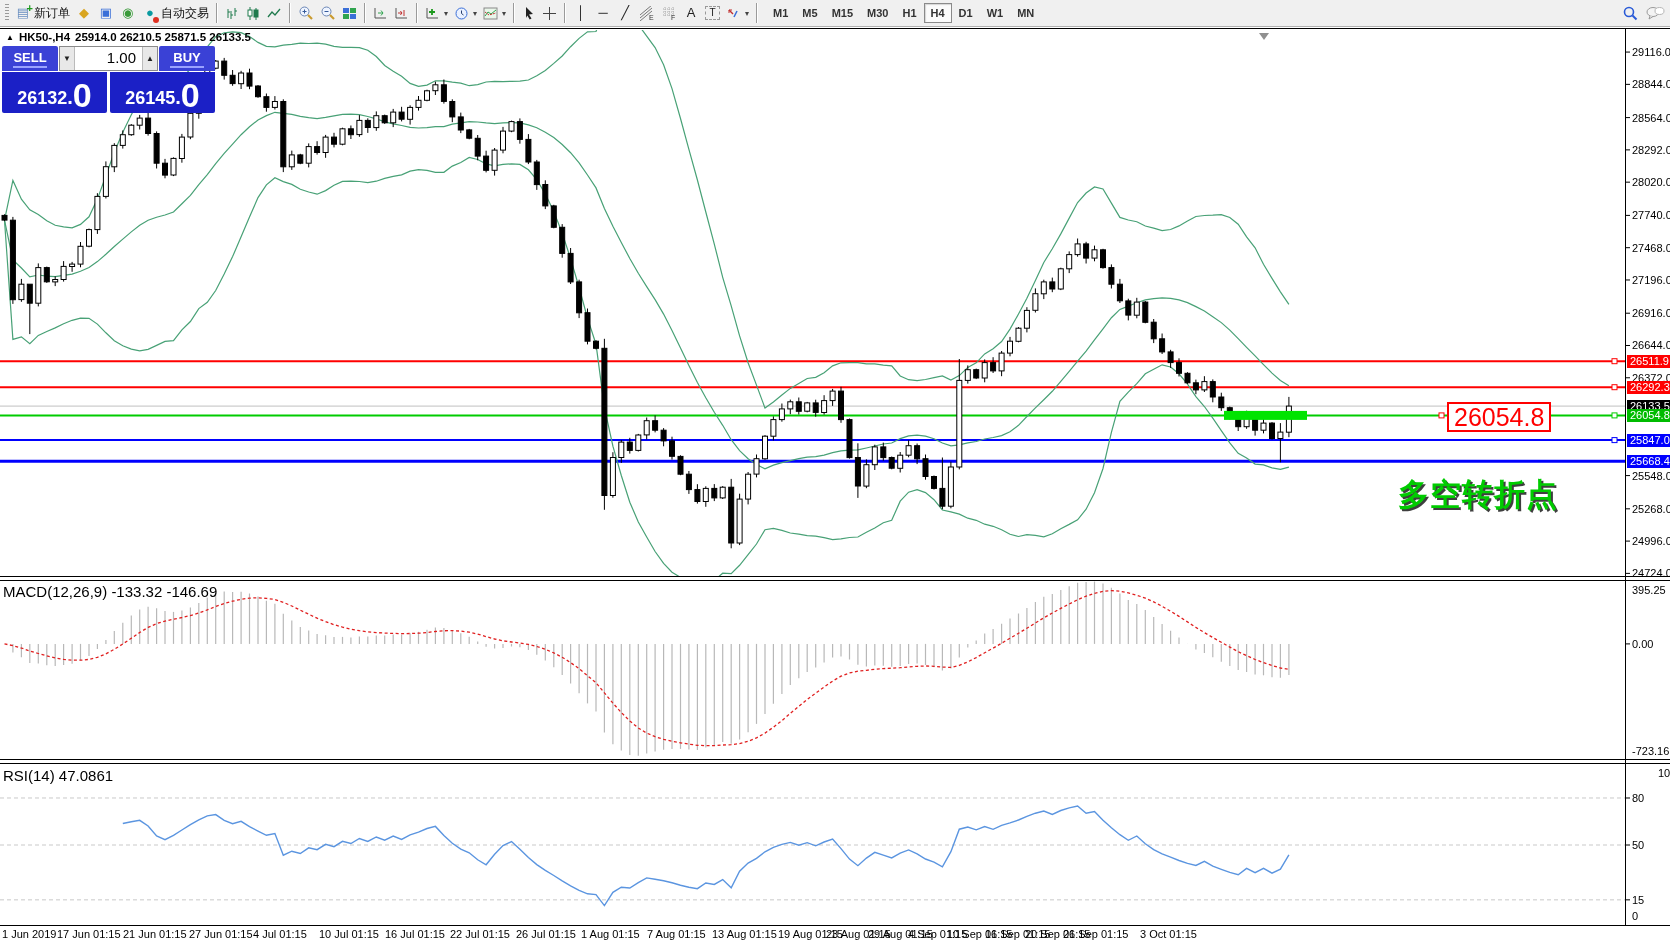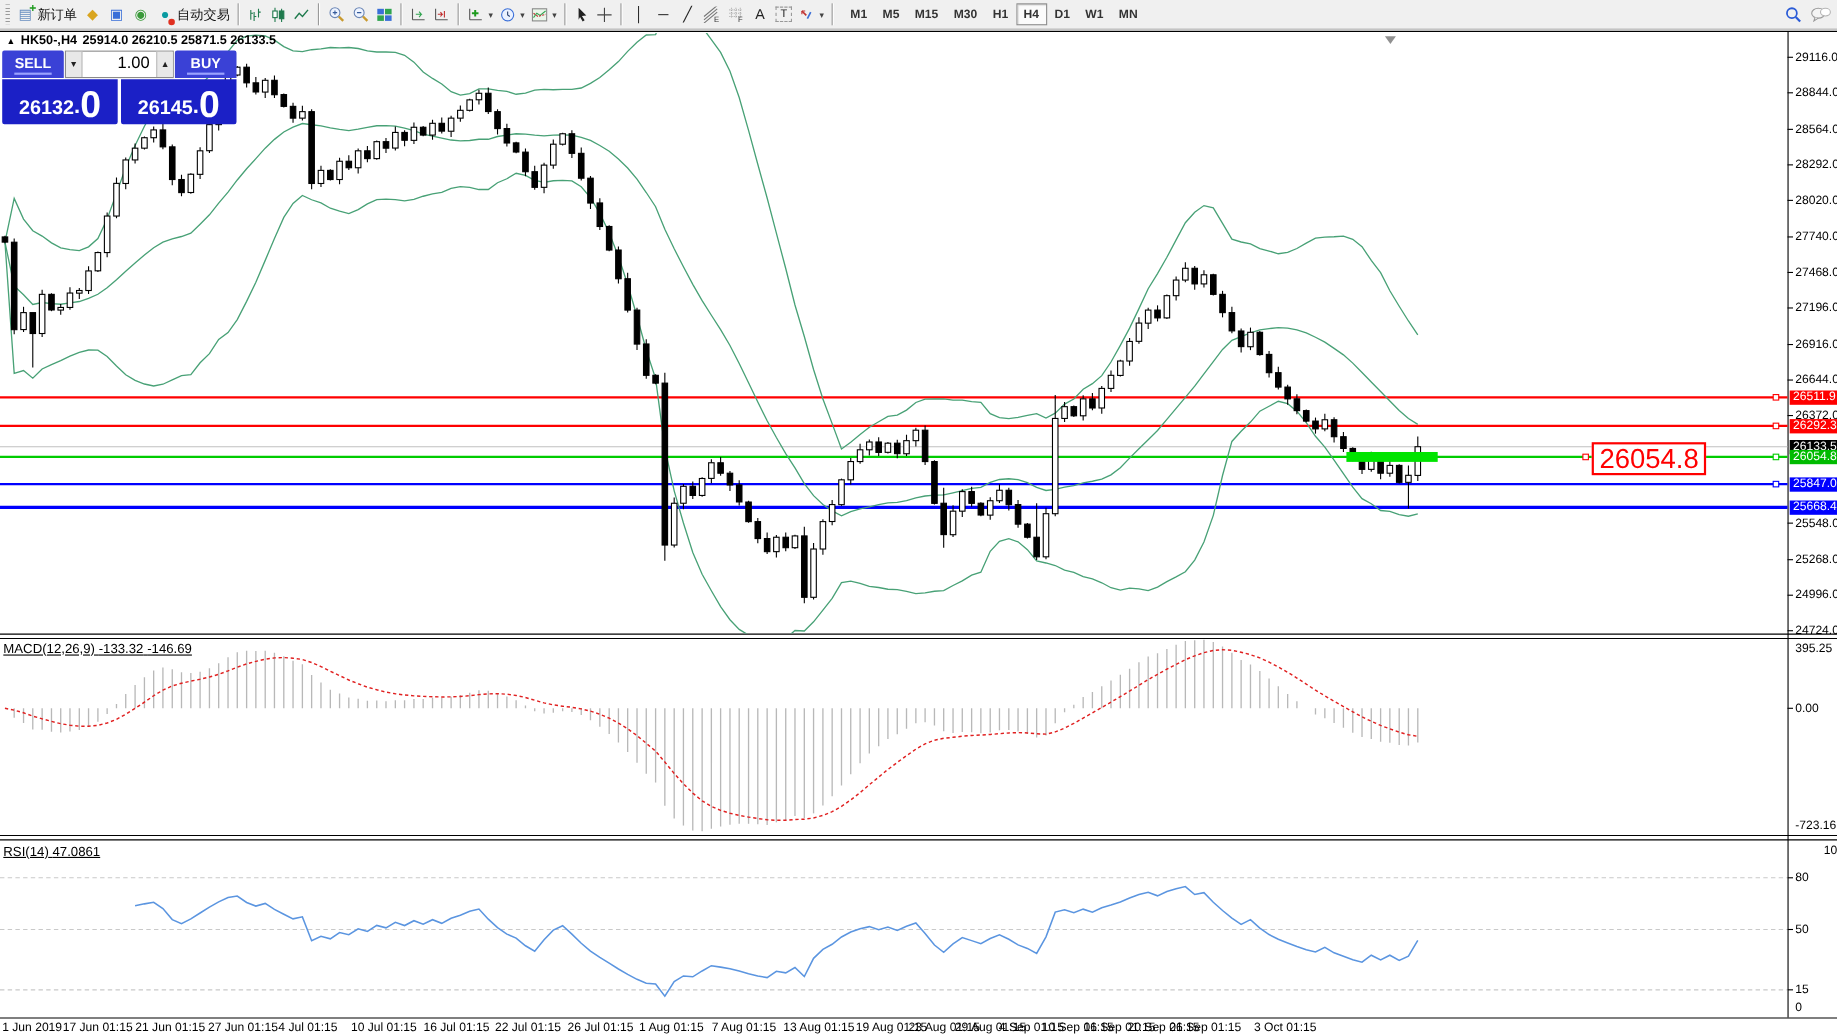--- a/index.html
+++ b/index.html
@@ -24,21 +24,21 @@
   .tf.active{border:1px solid #8a8a8a;background:#fbfbfb;box-shadow:inset 1px 1px 1px #d5d5d5;}
   .sp{flex:1;}
   .mini{display:inline-block;}
   
   #chart-svg{position:absolute;left:0;top:0;z-index:1;}
   #labels{position:absolute;left:0;top:0;z-index:2;}
   .axlabel{position:absolute;font-size:11px;color:#000;white-space:nowrap;}
   .tag{position:absolute;left:1627px;height:13px;line-height:13px;font-size:11px;color:#fff;
        padding:0 3px;white-space:nowrap;z-index:3;}
   .datelbl{position:absolute;top:928px;font-size:11px;color:#000;white-space:nowrap;}
-  .indlabel{position:absolute;font-size:12px;color:#000;z-index:2;white-space:nowrap;text-decoration:underline;}
+  .indlabel{position:absolute;font-size:15px;color:#000;z-index:2;white-space:nowrap;}
   
   #ohlc-title{position:absolute;left:6px;top:31px;z-index:4;font-size:11.5px;font-weight:bold;color:#000;
               display:flex;align-items:center;gap:5px;}
   #ohlc-title .tri{font-size:8px;}
   #trade-panel{position:absolute;left:2px;top:46px;width:213px;z-index:4;font-family:"Liberation Sans",sans-serif;}
   .tp-head{display:flex;height:25px;}
   .tp-sell-h,.tp-buy-h{width:56px;background:#3a41d6;color:#fff;font-size:13px;font-weight:bold;
         display:flex;flex-direction:column;align-items:center;justify-content:center;border-radius:2px 2px 0 0;position:relative;}
   .tp-sell-h .ul,.tp-buy-h .ul{display:block;width:34px;height:2px;background:#9aa2ff;margin-top:1px;}
   .tp-vol{flex:1;display:flex;background:#fff;border:1px solid #8a8a8a;box-sizing:border-box;margin:0 1px;}
@@ -850,14 +850,15 @@
     <span>MACD(12,26,9)</span>
     <span>-133.32</span>
     <span>-146.69</span>
   </div>
   <div class="indlabel" style="left:3px;top:767px;">
     <span>RSI(14)</span>
     <span>47.0861</span>
   </div>
 
   <div id="price-callout">26054.8</div>
+  <div id="caption">多空转折点</div>
 
 </div>
 
 </body></html>

